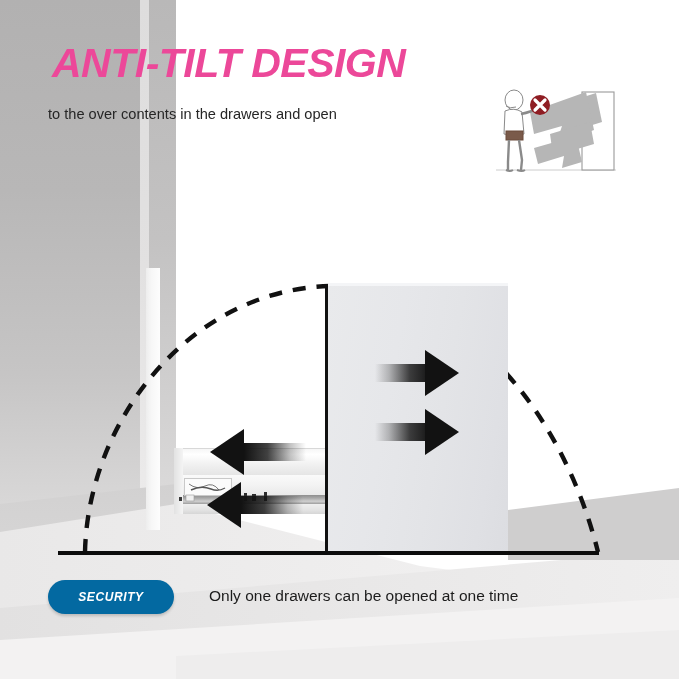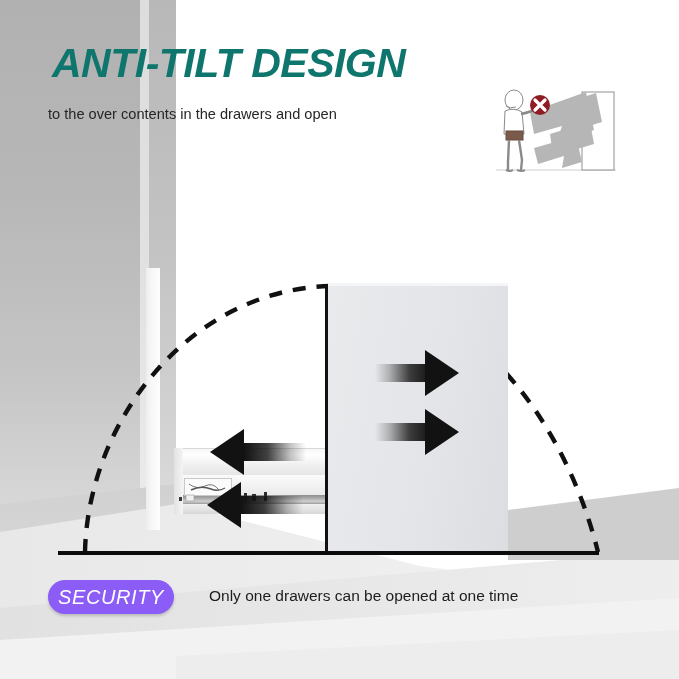--- a/index.html
+++ b/index.html
@@ -59,21 +59,21 @@
 
   
   .title {
     position: absolute;
     left: 52px;
     top: 40px;
     font-size: 41px;
     font-weight: bold;
     font-style: italic;
     letter-spacing: -0.5px;
-    color: #0f766e;
+    color: #ec4899;
     white-space: nowrap;
     font-family: "Liberation Sans", sans-serif;
     text-align: center;
   }
   .subtitle {
     position: absolute;
     left: 48px;
     top: 100px;
     width: 400px;
     color: #262626;
@@ -184,24 +184,24 @@
     width: 541px; height: 4px;
     background: #0c0c0c;
   }
 
   
   .security-badge {
     position: absolute;
     left: 48px; top: 580px;
     width: 126px; height: 34px;
     border-radius: 17px;
-    background: #8b5cf6;
+    background: #0369a1;
     color: #ffffff;
-    font-size: 20px;
-    font-weight: normal;
+    font-size: 12px;
+    font-weight: bold;
     font-style: italic;
     letter-spacing: 0.6px;
     display: flex;
     align-items: center;
     justify-content: center;
     box-shadow: 0 2px 3px rgba(0,0,0,0.18);
   }
   .caption {
     position: absolute;
     left: 209px; top: 587px;

